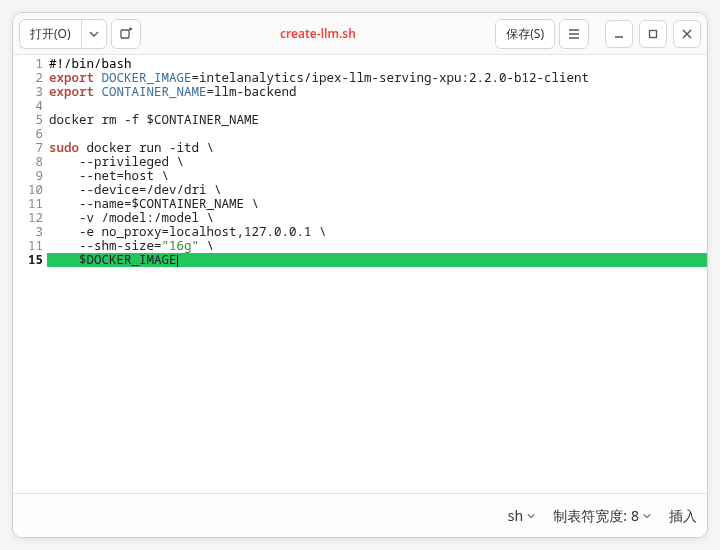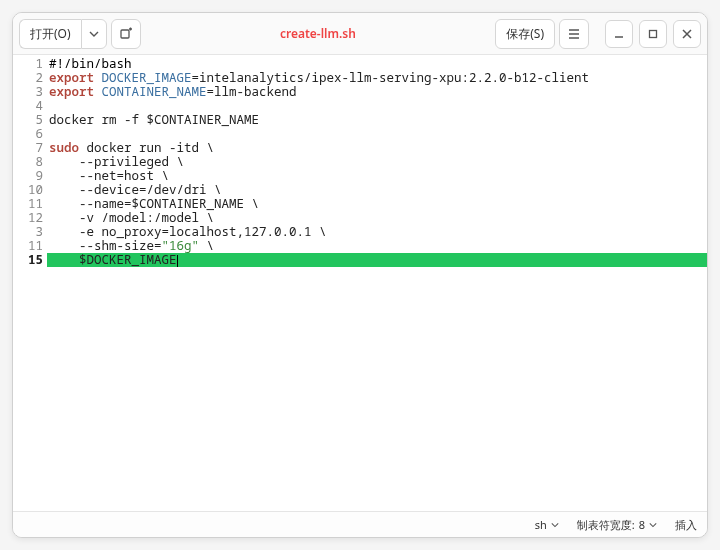--- a/index.html
+++ b/index.html
@@ -91,25 +91,25 @@
   .tk-str { color: #3a8a3a; }                      
   .tk-cmt { color: #000000; }                         
   .cursor-pipe {
     display: inline-block; width: 1px; height: 12px;
     background: #000; vertical-align: middle;
     margin-left: 0px;
   }
 
   
   .statusbar {
-    height: 26px;
+    height: 44px;
     border-top: 1px solid #e5e5e5;
     background: #fdfdfd;
     display: flex; align-items: center;
-    font-size: 11px;
+    font-size: 14px;
     color: #333;
     padding: 0 10px;
     gap: 18px;
     text-align: right;
   }
   .statusbar .spacer { flex: 1; }
   .drop {
     display: flex; align-items: center; gap: 4px;
     cursor: pointer;
   }

